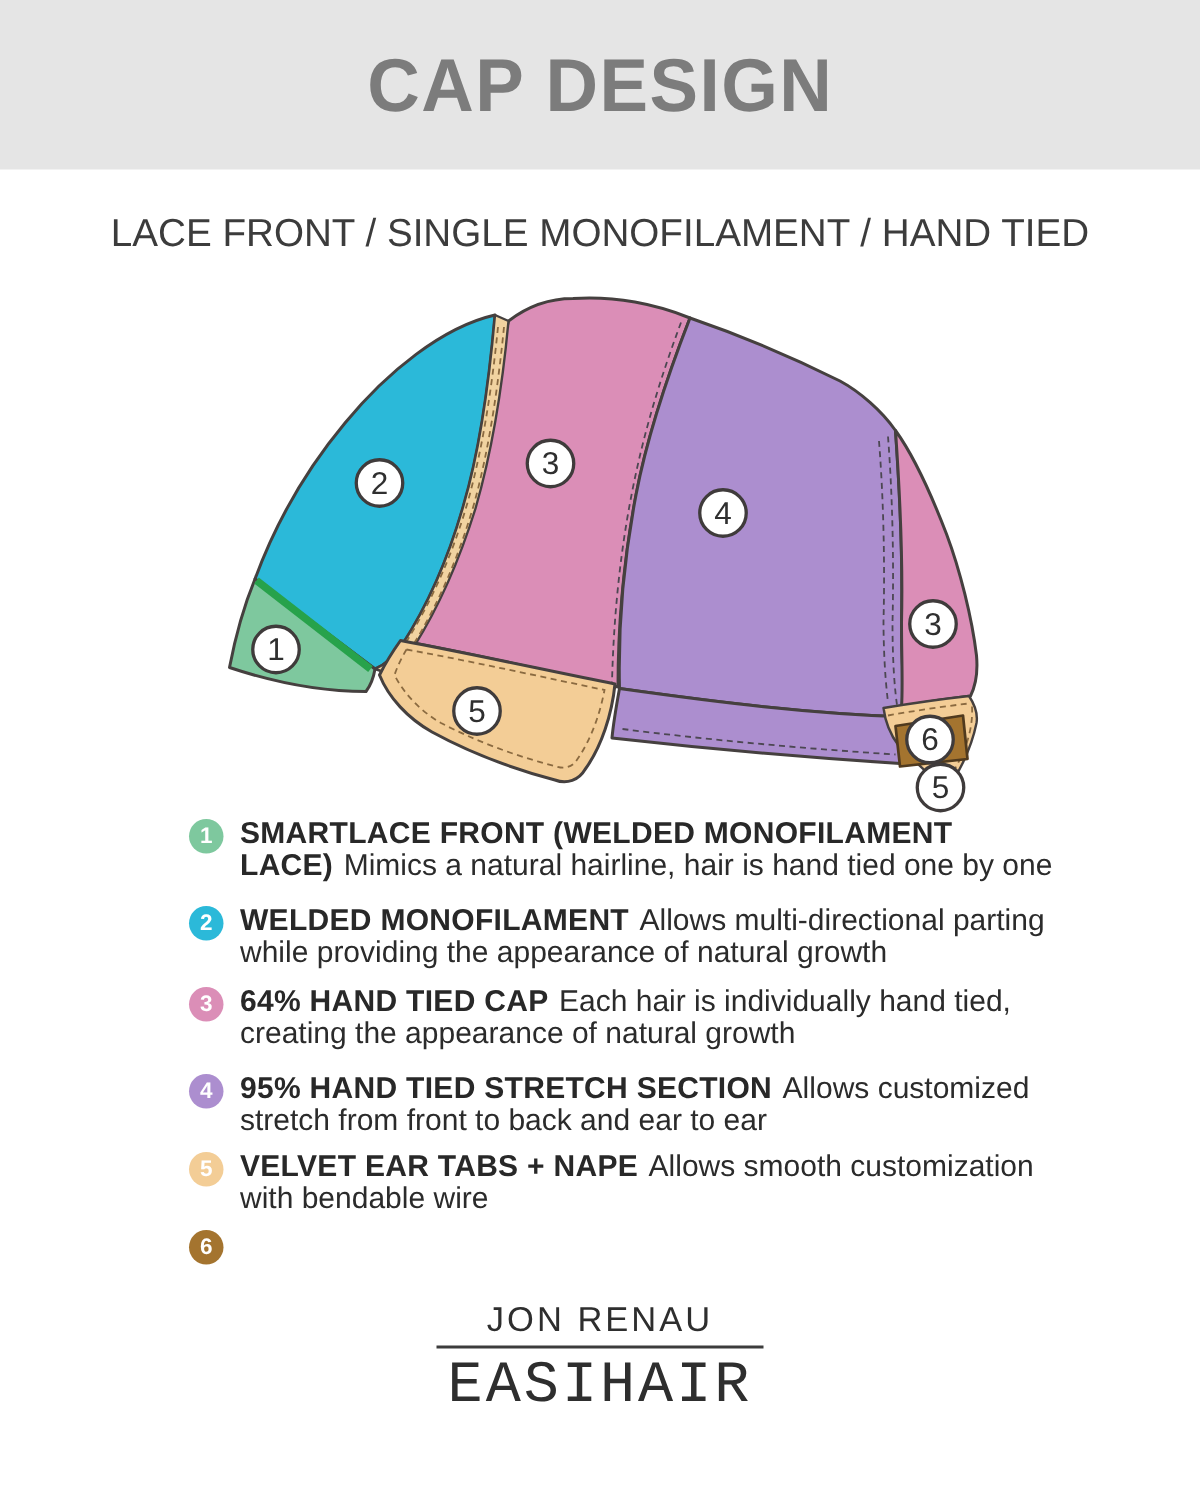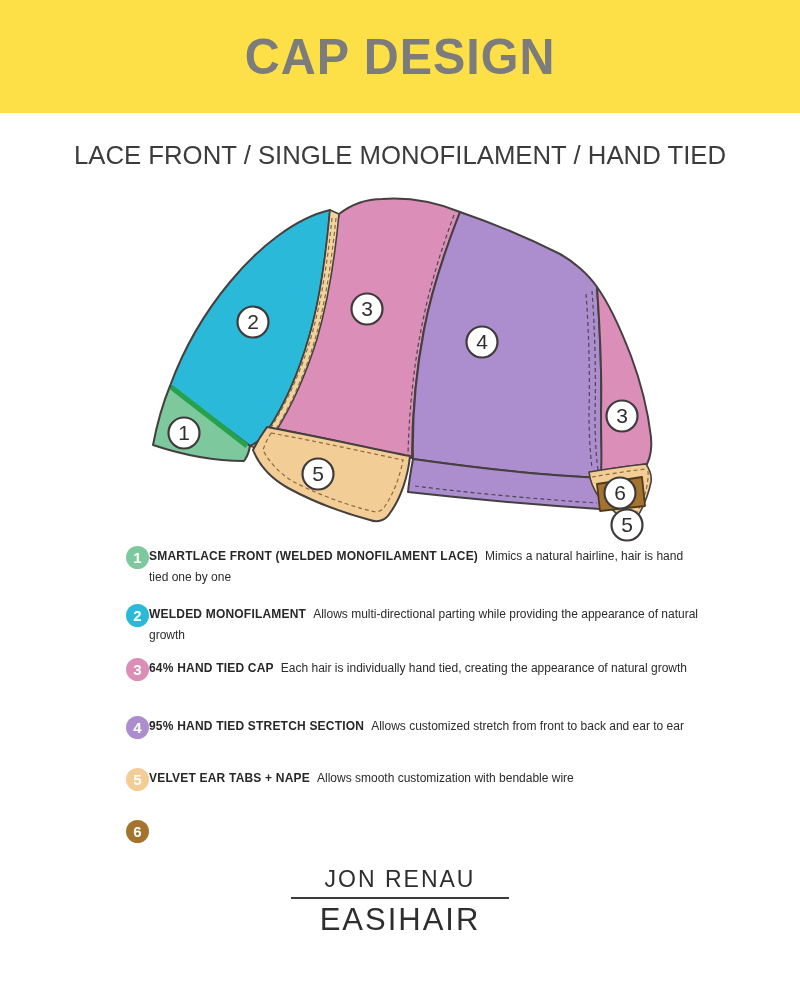--- a/index.html
+++ b/index.html
@@ -7,21 +7,21 @@
     width:800px; height:1000px; background:#ffffff;
     font-family:"Liberation Sans", sans-serif;
     position:relative; overflow:hidden;
     -webkit-font-smoothing:antialiased;
   }
   .page { position:absolute; inset:0; }
 
   
   .header-band {
     position:absolute; left:0; top:0; width:800px; height:113px;
-    background:#fde047; display:flex; align-items:center; justify-content:center;
+    background:#e5e5e5; display:flex; align-items:center; justify-content:center;
   }
   .title {
     font-size:50px; font-weight:bold; color:#7c7c7c; letter-spacing:1px;
     transform:scaleX(0.97);
   }
   .subtitle {
     position:absolute; left:0; top:140px; width:800px; text-align:center;
     font-size:26px; color:#3c3c3c; letter-spacing:0px; transform:scaleX(0.99);
   }
 
@@ -36,28 +36,28 @@
   .marker text { font-family:"Liberation Sans", sans-serif; font-size:21px; fill:#2f2f2f; text-anchor:middle; }
 
   
   .legend { position:absolute; left:0; top:0; width:800px; }
   .legend-row { position:absolute; left:126px; display:flex; align-items:flex-start; }
   .bullet {
     flex:0 0 auto; width:23px; height:23px; border-radius:50%;
     color:#ffffff; font-size:15px; font-weight:bold;
     display:flex; align-items:center; justify-content:center; margin-top:0px;
   }
-  .legend-text { width:552px; margin-left:0; font-size:12px; line-height:21px; color:#2b2b2b; }
+  .legend-text { width:552px; margin-left:11px; font-size:20px; line-height:21px; color:#2b2b2b; }
   .legend-text b { color:#282828; letter-spacing:0.2px; margin-right:7px; }
 
   
   .brand { position:absolute; left:0; top:866px; width:800px; text-align:center; color:#2e2e2e; }
   .brand-top { font-size:23px; letter-spacing:2px; }
   .brand-rule { width:218px; border:none; border-top:2px solid #3c3c3c; margin:4px auto 3px auto; }
-  .brand-bottom { font-size:31px; letter-spacing:2px; }
+  .brand-bottom { font-size:39px; letter-spacing:2px;font-family:Liberation Mono, monospace; }
 </style>
 </head>
 <body>
 
 <div class="page">
 
   <div class="header-band">
     <div class="title">CAP DESIGN</div>
   </div>
   <div class="subtitle">LACE FRONT / SINGLE MONOFILAMENT / HAND TIED</div>

